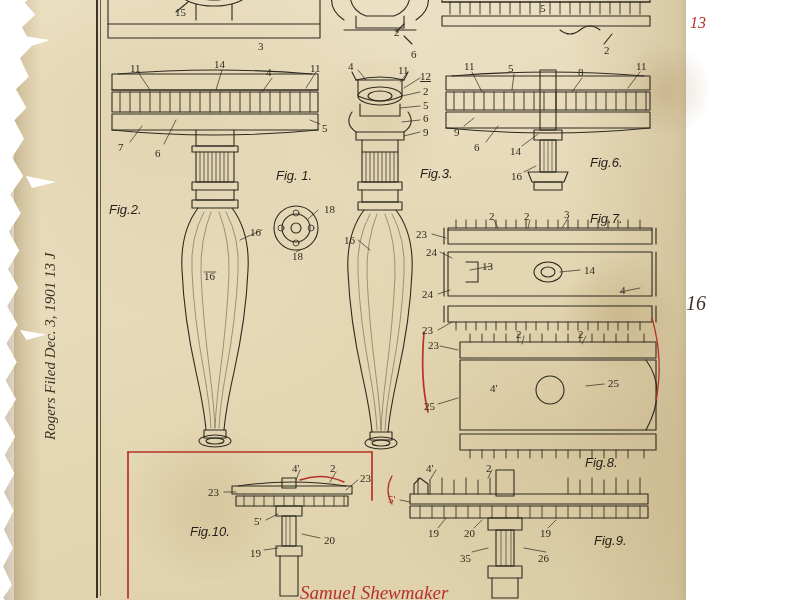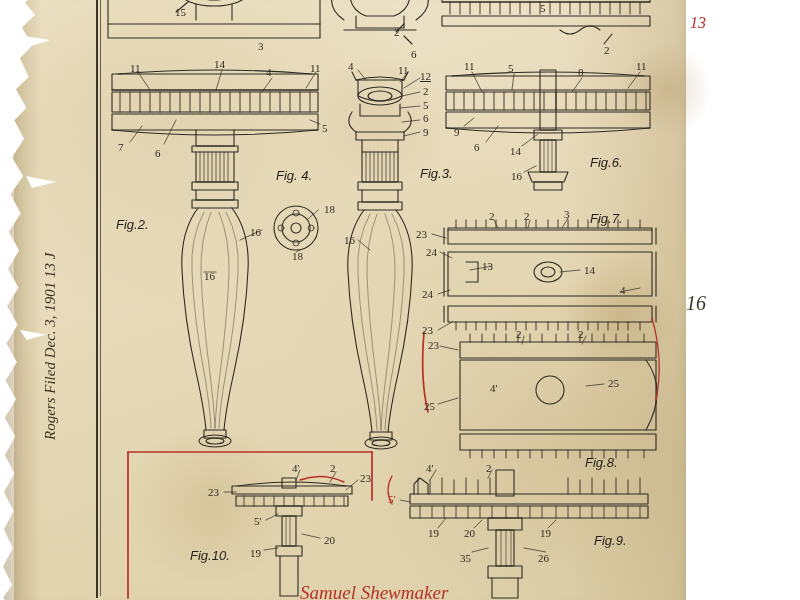--- a/index.html
+++ b/index.html
@@ -464,28 +464,28 @@
 
       <path d="M300 480 q22 -8 44 2" stroke-width="1.4"></path>
 
       <path d="M424 332 Q420 380 428 412"></path>
       <path d="M652 318 Q664 360 656 400" stroke-width="1.3"></path>
 
       <path d="M392 476 Q384 490 392 504" stroke-width="1.3"></path>
     </g>
   </svg>
 
-  <div class="fig" style="left:116px;top:202px;margin-top:15px;">Fig.2.</div>
-  <div class="fig" style="left:276px;top:168px;">Fig. 4.</div>
+  <div class="fig" style="left:109px;top:202px;">Fig.2.</div>
+  <div class="fig" style="left:276px;top:168px;">Fig. 1.</div>
   <div class="fig" style="left:420px;top:166px;">Fig.3.</div>
   <div class="fig" style="left:590px;top:155px;">Fig.6.</div>
   <div class="fig" style="left:590px;top:211px;">Fig.7.</div>
   <div class="fig" style="left:585px;top:455px;">Fig.8.</div>
   <div class="fig" style="left:594px;top:533px;">Fig.9.</div>
-  <div class="fig" style="left:190px;top:548px;">Fig.10.</div>
+  <div class="fig" style="left:190px;top:524px;">Fig.10.</div>
 
   <div class="lbl" style="left:175px;top:6px;">15</div>
   <div class="lbl" style="left:258px;top:40px;">3</div>
   <div class="lbl" style="left:394px;top:26px;">2</div>
   <div class="lbl" style="left:411px;top:48px;">6</div>
   <div class="lbl" style="left:540px;top:2px;">5</div>
   <div class="lbl" style="left:604px;top:44px;">2</div>
 
   <div class="lbl" style="left:130px;top:62px;">11</div>
   <div class="lbl" style="left:214px;top:58px;">14</div>

